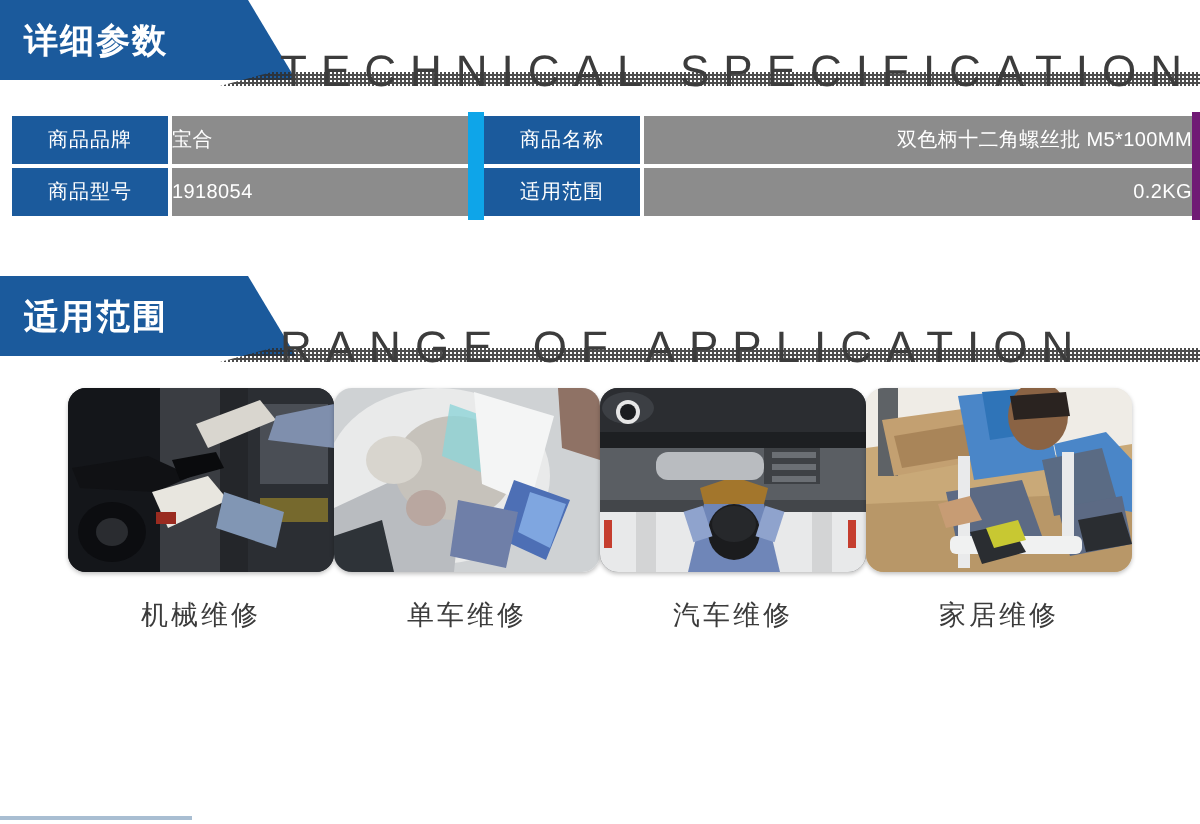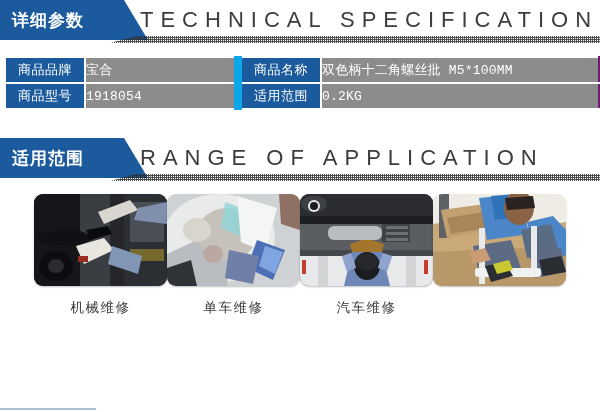--- a/index.html
+++ b/index.html
@@ -37,21 +37,21 @@
     font-size: 17px;
     letter-spacing: 1px;
     padding-left: 12px;
     font-weight: bold;
     line-height: 1;
     white-space: nowrap;
   }
   .banner-en {
     position: absolute;
     left: 140px;
-    top: 4px;
+    top: 20px;
     font-size: 22px;
     letter-spacing: 7px;
     color: #3c3c3c;
     font-weight: normal;
     white-space: nowrap;
     line-height: 32px;
   }
   .banner-hatch {
     position: absolute;
     left: 110px;
@@ -70,45 +70,44 @@
   .spec-table {
     margin: 8px 0 0 0;
     width: 600px;
     border-collapse: collapse;
     table-layout: fixed;
   }
   .spec-table tr { height: 26px; }
   .spec-table td {
     padding: 0;
     vertical-align: middle;
-    font-size: 13px;
+    font-size: 10px;
     border-top: 2px solid #ffffff;
     border-bottom: 2px solid #ffffff;
   }
   .cell-label {
     background: #1b5a9c;
     color: #ffffff;
     text-align: center;
     font-size: 13px;
     letter-spacing: .5px;
     width: 78px;
     border-left: 8px solid #0ea5e9;
     border-right: 2px solid #ffffff;
   }
   .cell-label.first { border-left: 6px solid #ffffff; }
   .cell-value {
     background: #8c8c8c;
     color: #ffffff;
     padding-left: 9px;
     letter-spacing: .2px;
     font-size: 12.5px;
-    font-family: Liberation Mono, monospace;
   }
   .cell-value.v1 { width: 148px; }
-  .cell-value.v2 { border-right: 2px solid #701a75; }
+  .cell-value.v2 { border-right: 4px solid #701a75; text-align: right; }
 
   
   .thumbs {
     display: flex;
     justify-content: center;
     padding: 8px 13px 0 13px;
     box-sizing: border-box;
     width: 600px;
   }
   .thumb-cell {
@@ -274,17 +273,18 @@
         <path d="M96 60 L128 54 L133 78 L102 84 Z" fill="#5c6a84"></path>
         <rect x="46" y="34" width="6" height="56" fill="#e9eaeb"></rect>
         <rect x="98" y="32" width="6" height="48" fill="#e9eaeb"></rect>
         <rect x="42" y="74" width="66" height="9" rx="3" fill="#f0f1f1"></rect>
         <path d="M52 72 L72 68 L80 82 L58 88 Z" fill="#2a2d31"></path>
         <path d="M60 70 L76 66 L80 76 L64 80 Z" fill="#c8c832"></path>
         <path d="M106 66 L128 62 L133 78 L110 82 Z" fill="#2a2d31"></path>
         <path d="M36 58 L52 54 L58 66 L40 70 Z" fill="#c79c74"></path>
       </svg>
     </div>
+    <div class="thumb-caption">家居维修</div>
   </div>
 
 </div>
 
 <div class="bottom-rule"></div>
 
 </body></html>

